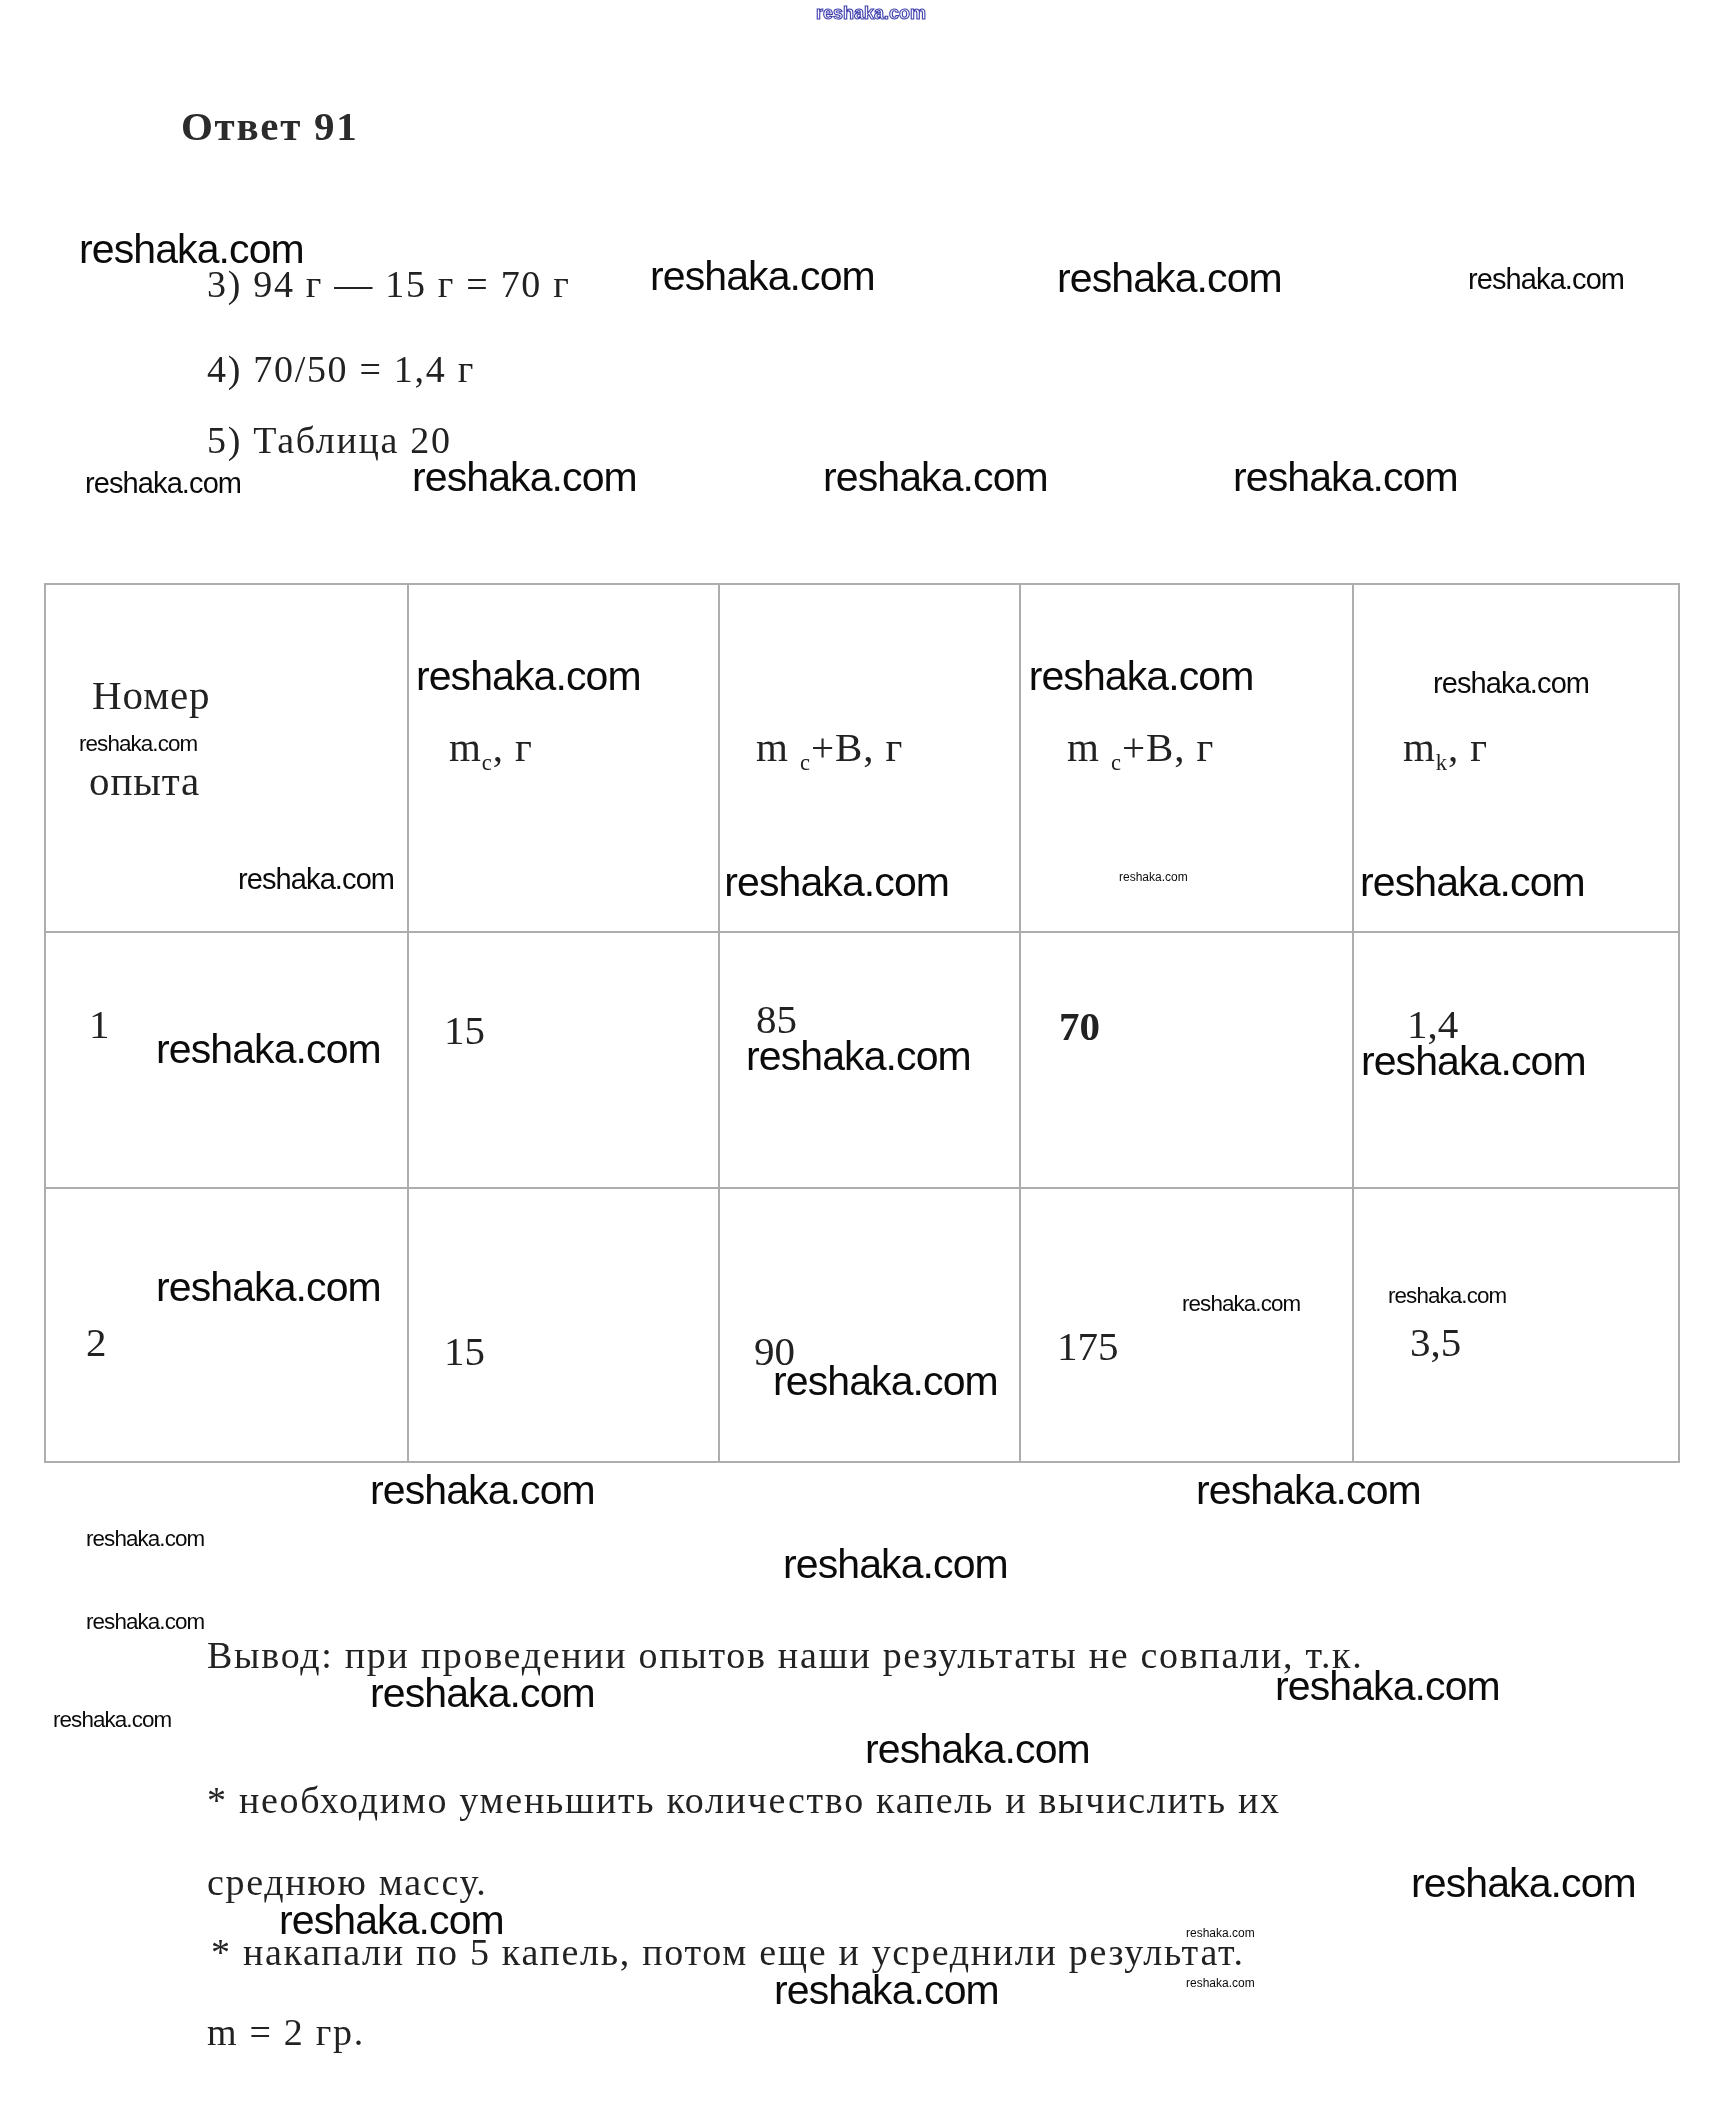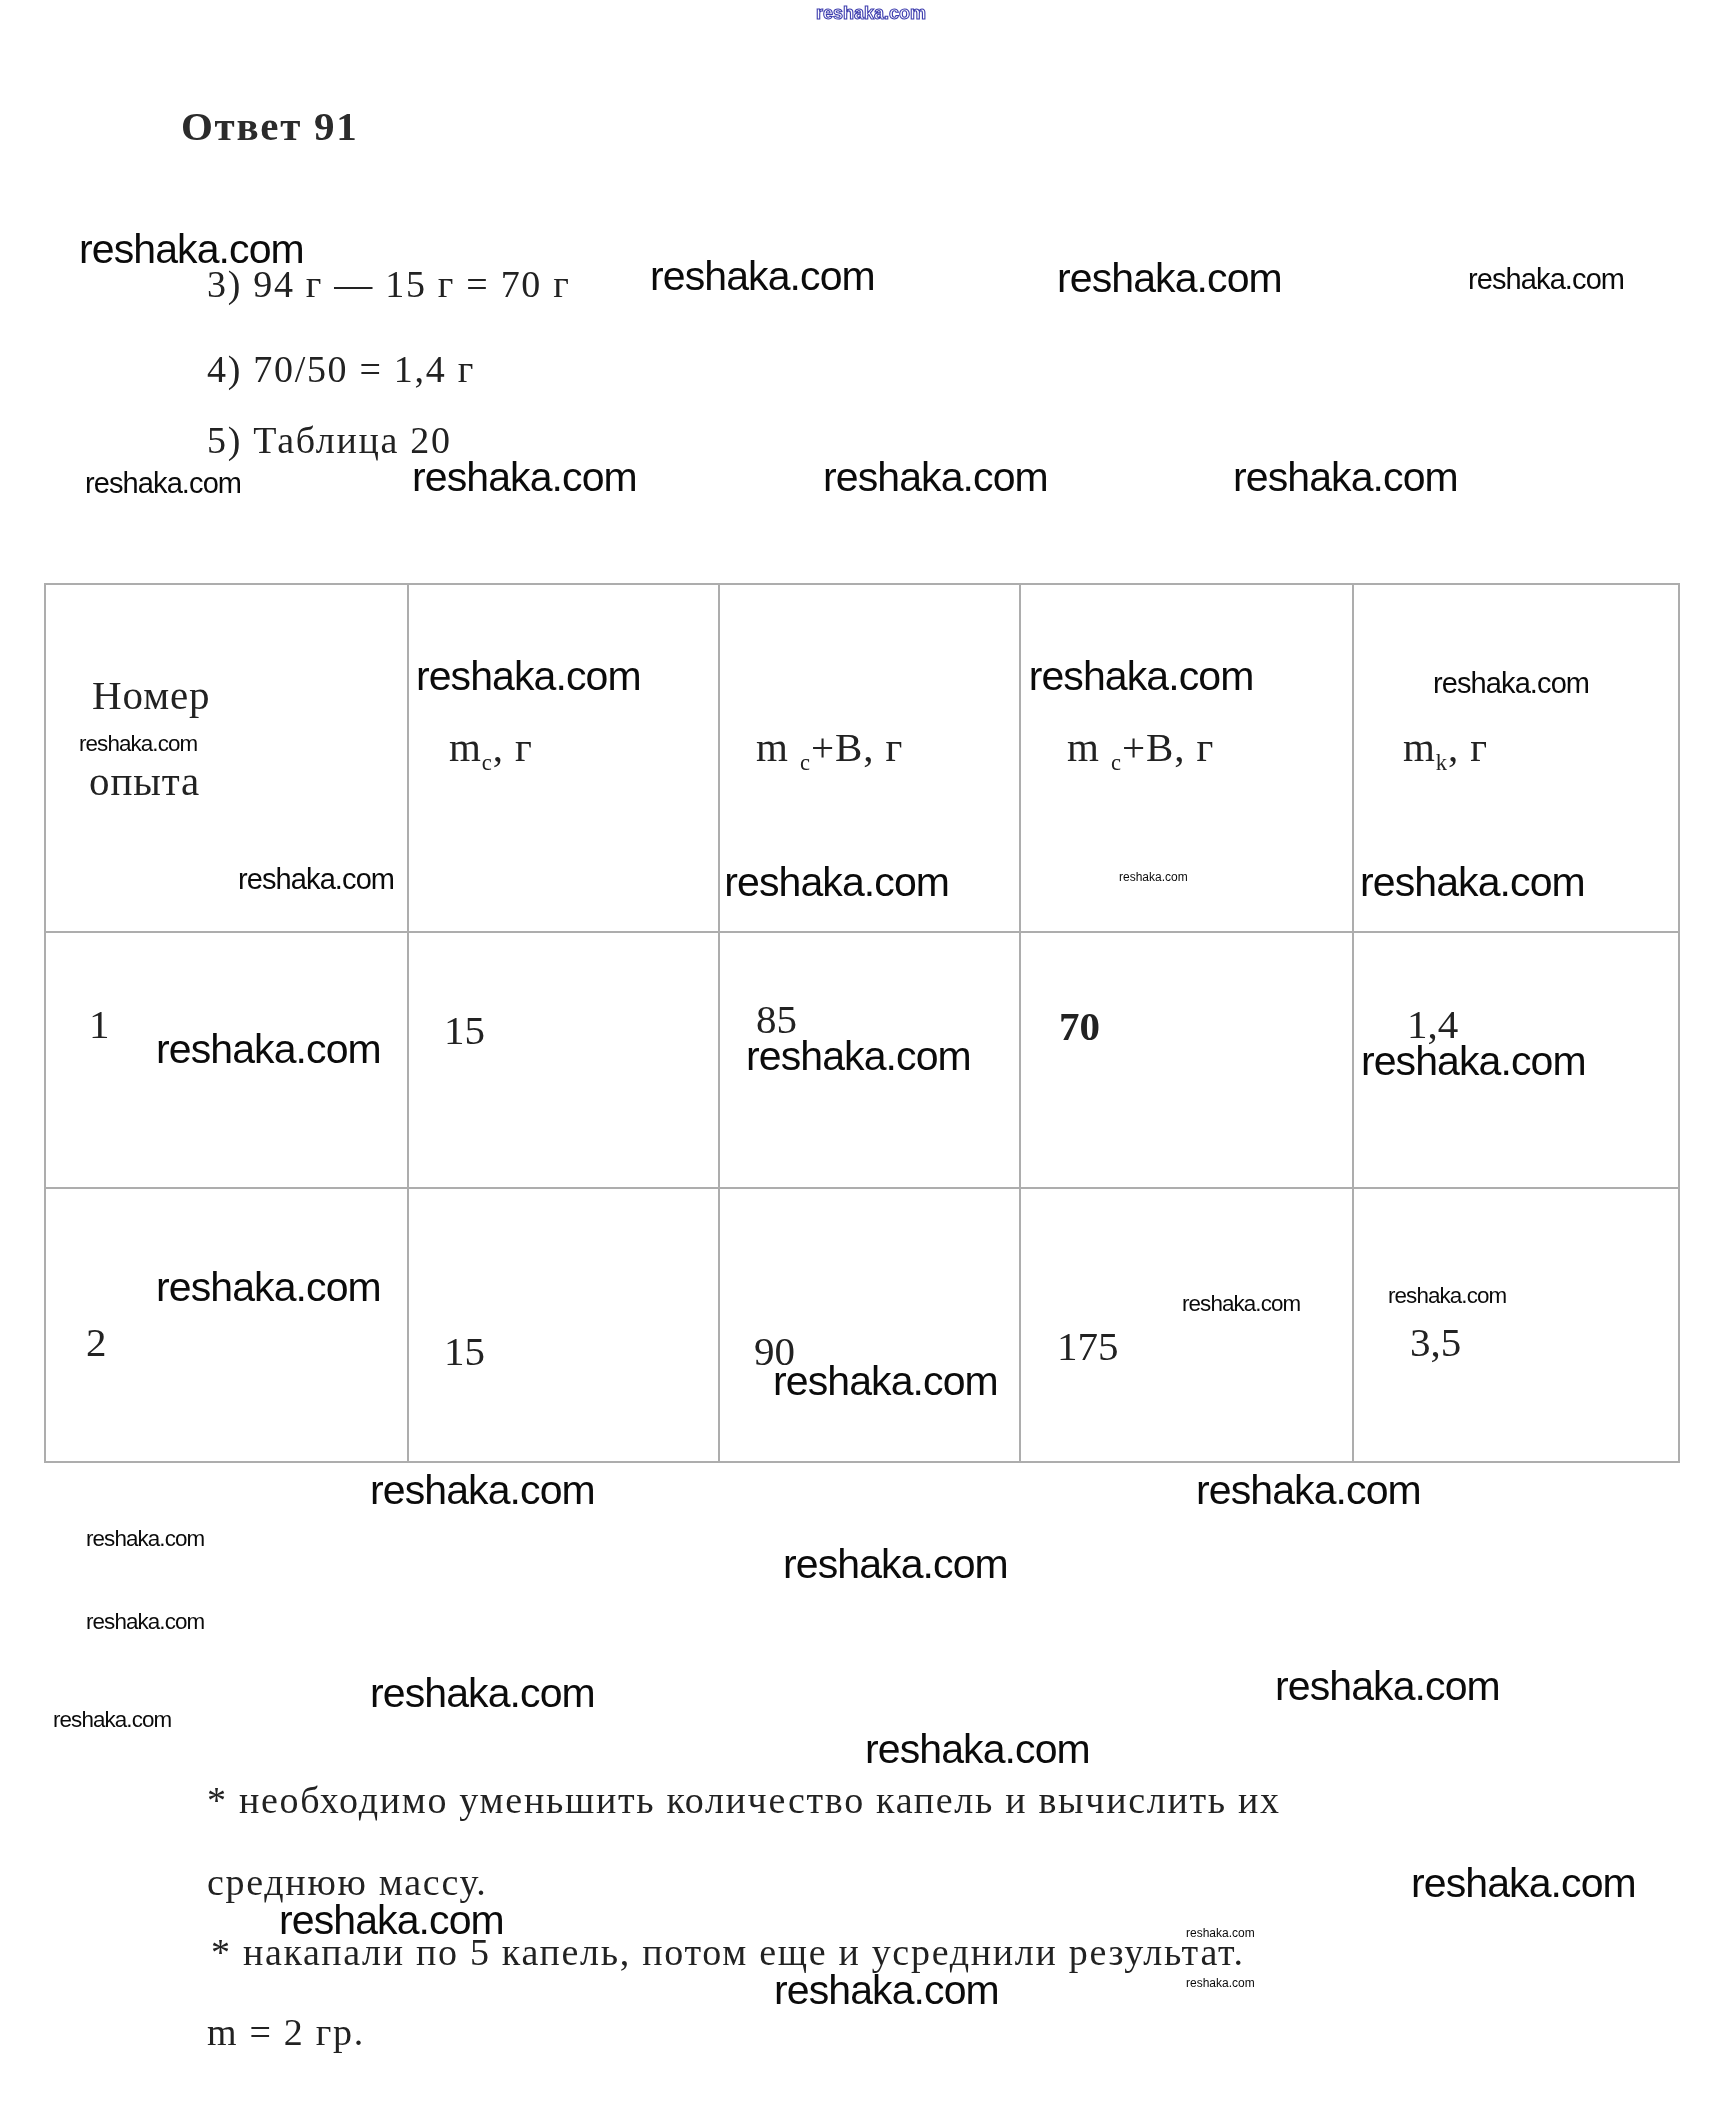--- a/index.html
+++ b/index.html
@@ -184,20 +184,21 @@
     </tr>
   </tbody>
     </table>
 
   <span class="abs wm wm-lg" style="left:370px; top:1470px;">reshaka.com</span>
   <span class="abs wm wm-lg" style="left:1196px; top:1470px;">reshaka.com</span>
   <span class="abs wm wm-sm" style="left:86px; top:1528px;">reshaka.com</span>
   <span class="abs wm wm-lg" style="left:783px; top:1544px;">reshaka.com</span>
   <span class="abs wm wm-sm" style="left:86px; top:1611px;">reshaka.com</span>
 
+  <span class="abs doc" style="left:207px; top:1633px;">Вывод: при проведении опытов наши результаты не совпали, т.к.</span>
   <span class="abs wm wm-lg" style="left:370px; top:1673px;">reshaka.com</span>
   <span class="abs wm wm-lg" style="left:1275px; top:1666px;">reshaka.com</span>
   <span class="abs wm wm-sm" style="left:53px; top:1709px;">reshaka.com</span>
   <span class="abs wm wm-lg" style="left:865px; top:1729px;">reshaka.com</span>
 
   <span class="abs doc" style="left:207px; top:1778px;">* необходимо уменьшить количество капель и вычислить их</span>
   <span class="abs doc" style="left:207px; top:1860px;">среднюю массу.</span>
   <span class="abs wm wm-lg" style="left:1411px; top:1863px;">reshaka.com</span>
   <span class="abs wm wm-lg" style="left:279px; top:1900px;">reshaka.com</span>
 

